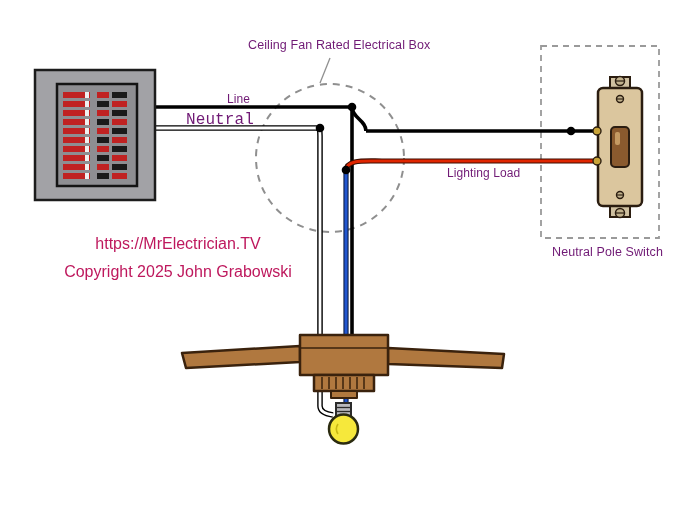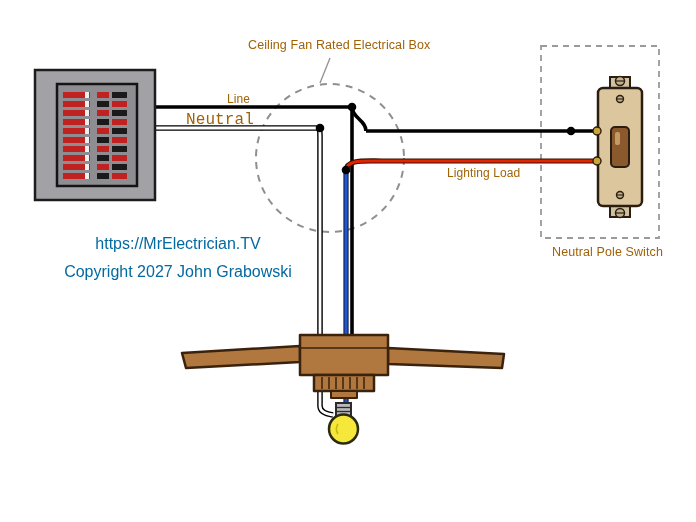--- a/index.html
+++ b/index.html
@@ -2,26 +2,26 @@
 <html><head>
 <meta charset="utf-8">
 <style>
   html,body{margin:0;padding:0;background:#ffffff;}
   .canvas{
     position:relative;width:696px;height:522px;background:#ffffff;
     font-family:"Liberation Sans",sans-serif;overflow:hidden;
   }
   .diagram-svg{position:absolute;left:0;top:0;}
   .lbl{
-    position:absolute;color:#a16207;font-size:12.5px;line-height:14px;
+    position:absolute;color:#701a75;font-size:12.5px;line-height:14px;
     white-space:nowrap;letter-spacing:0.1px;
   }
   .watermark{
     position:absolute;left:28px;top:230px;width:300px;text-align:center;
-    color:#0369a1;font-size:16px;line-height:27.5px;white-space:nowrap;
+    color:#be185d;font-size:16px;line-height:27.5px;white-space:nowrap;
   }
 </style>
 </head>
 <body>
 
 <div class="canvas">
 
   <svg class="diagram-svg" width="696" height="522" viewBox="0 0 696 522">
 
     <g>
@@ -159,16 +159,16 @@
   <div class="lbl" style="left:194px;top:92px;font-size:12px;margin-left:33px;">Line</div>
 
   <div class="lbl" style="left:186px;top:113px;font-size:16px;font-family:Liberation Mono, monospace;">Neutral</div>
 
   <div class="lbl" style="left:447px;top:166px;font-size:12px;text-align:center;">Lighting Load</div>
 
   <div class="lbl" style="left:552px;top:245px;">Neutral Pole Switch</div>
 
   <div class="watermark">
     <div>https://MrElectrician.TV</div>
-    <div>Copyright 2027 John Grabowski</div>
+    <div>Copyright 2025 John Grabowski</div>
   </div>
 
 </div>
 
 </body></html>

